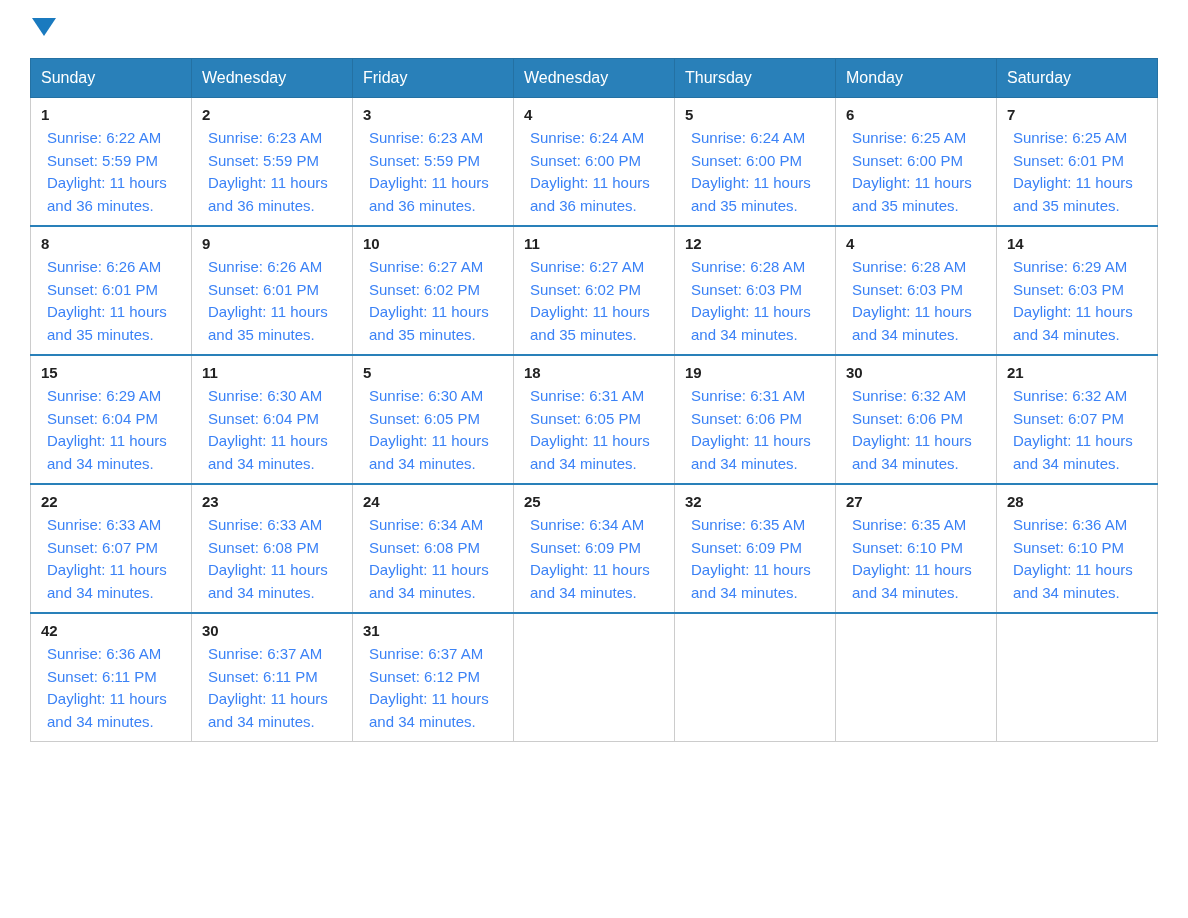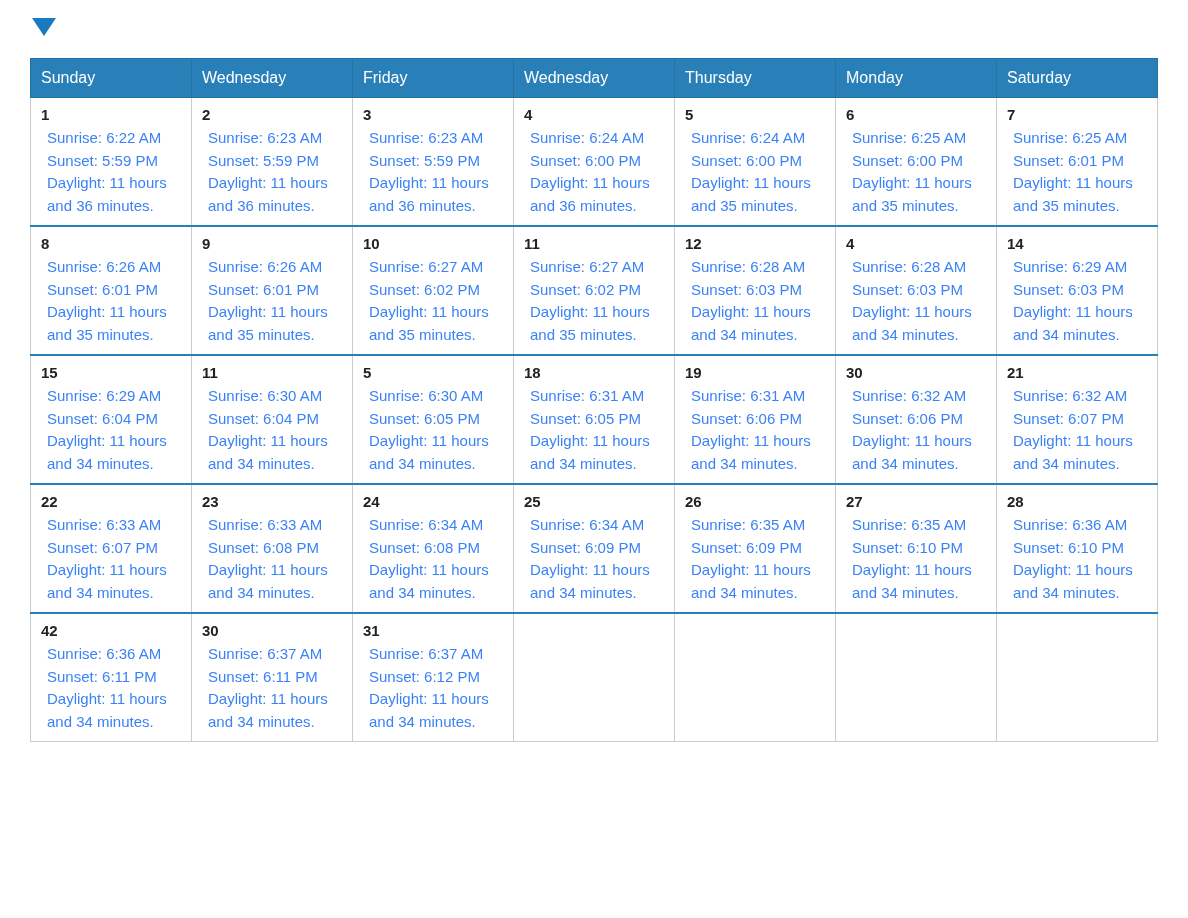--- a/index.html
+++ b/index.html
@@ -227,21 +227,21 @@
         </td>
         <td>
           <div class="day-num">24</div>
           <div class="day-info">Sunrise: 6:34 AM<br>Sunset: 6:08 PM<br>Daylight: 11 hours<br>and 34 minutes.</div>
         </td>
         <td>
           <div class="day-num">25</div>
           <div class="day-info">Sunrise: 6:34 AM<br>Sunset: 6:09 PM<br>Daylight: 11 hours<br>and 34 minutes.</div>
         </td>
         <td>
-          <div class="day-num">26</div>
+          <div class="day-num">32</div>
           <div class="day-info">Sunrise: 6:35 AM<br>Sunset: 6:09 PM<br>Daylight: 11 hours<br>and 34 minutes.</div>
         </td>
         <td>
           <div class="day-num">27</div>
           <div class="day-info">Sunrise: 6:35 AM<br>Sunset: 6:10 PM<br>Daylight: 11 hours<br>and 34 minutes.</div>
         </td>
         <td>
           <div class="day-num">28</div>
           <div class="day-info">Sunrise: 6:36 AM<br>Sunset: 6:10 PM<br>Daylight: 11 hours<br>and 34 minutes.</div>
         </td>

